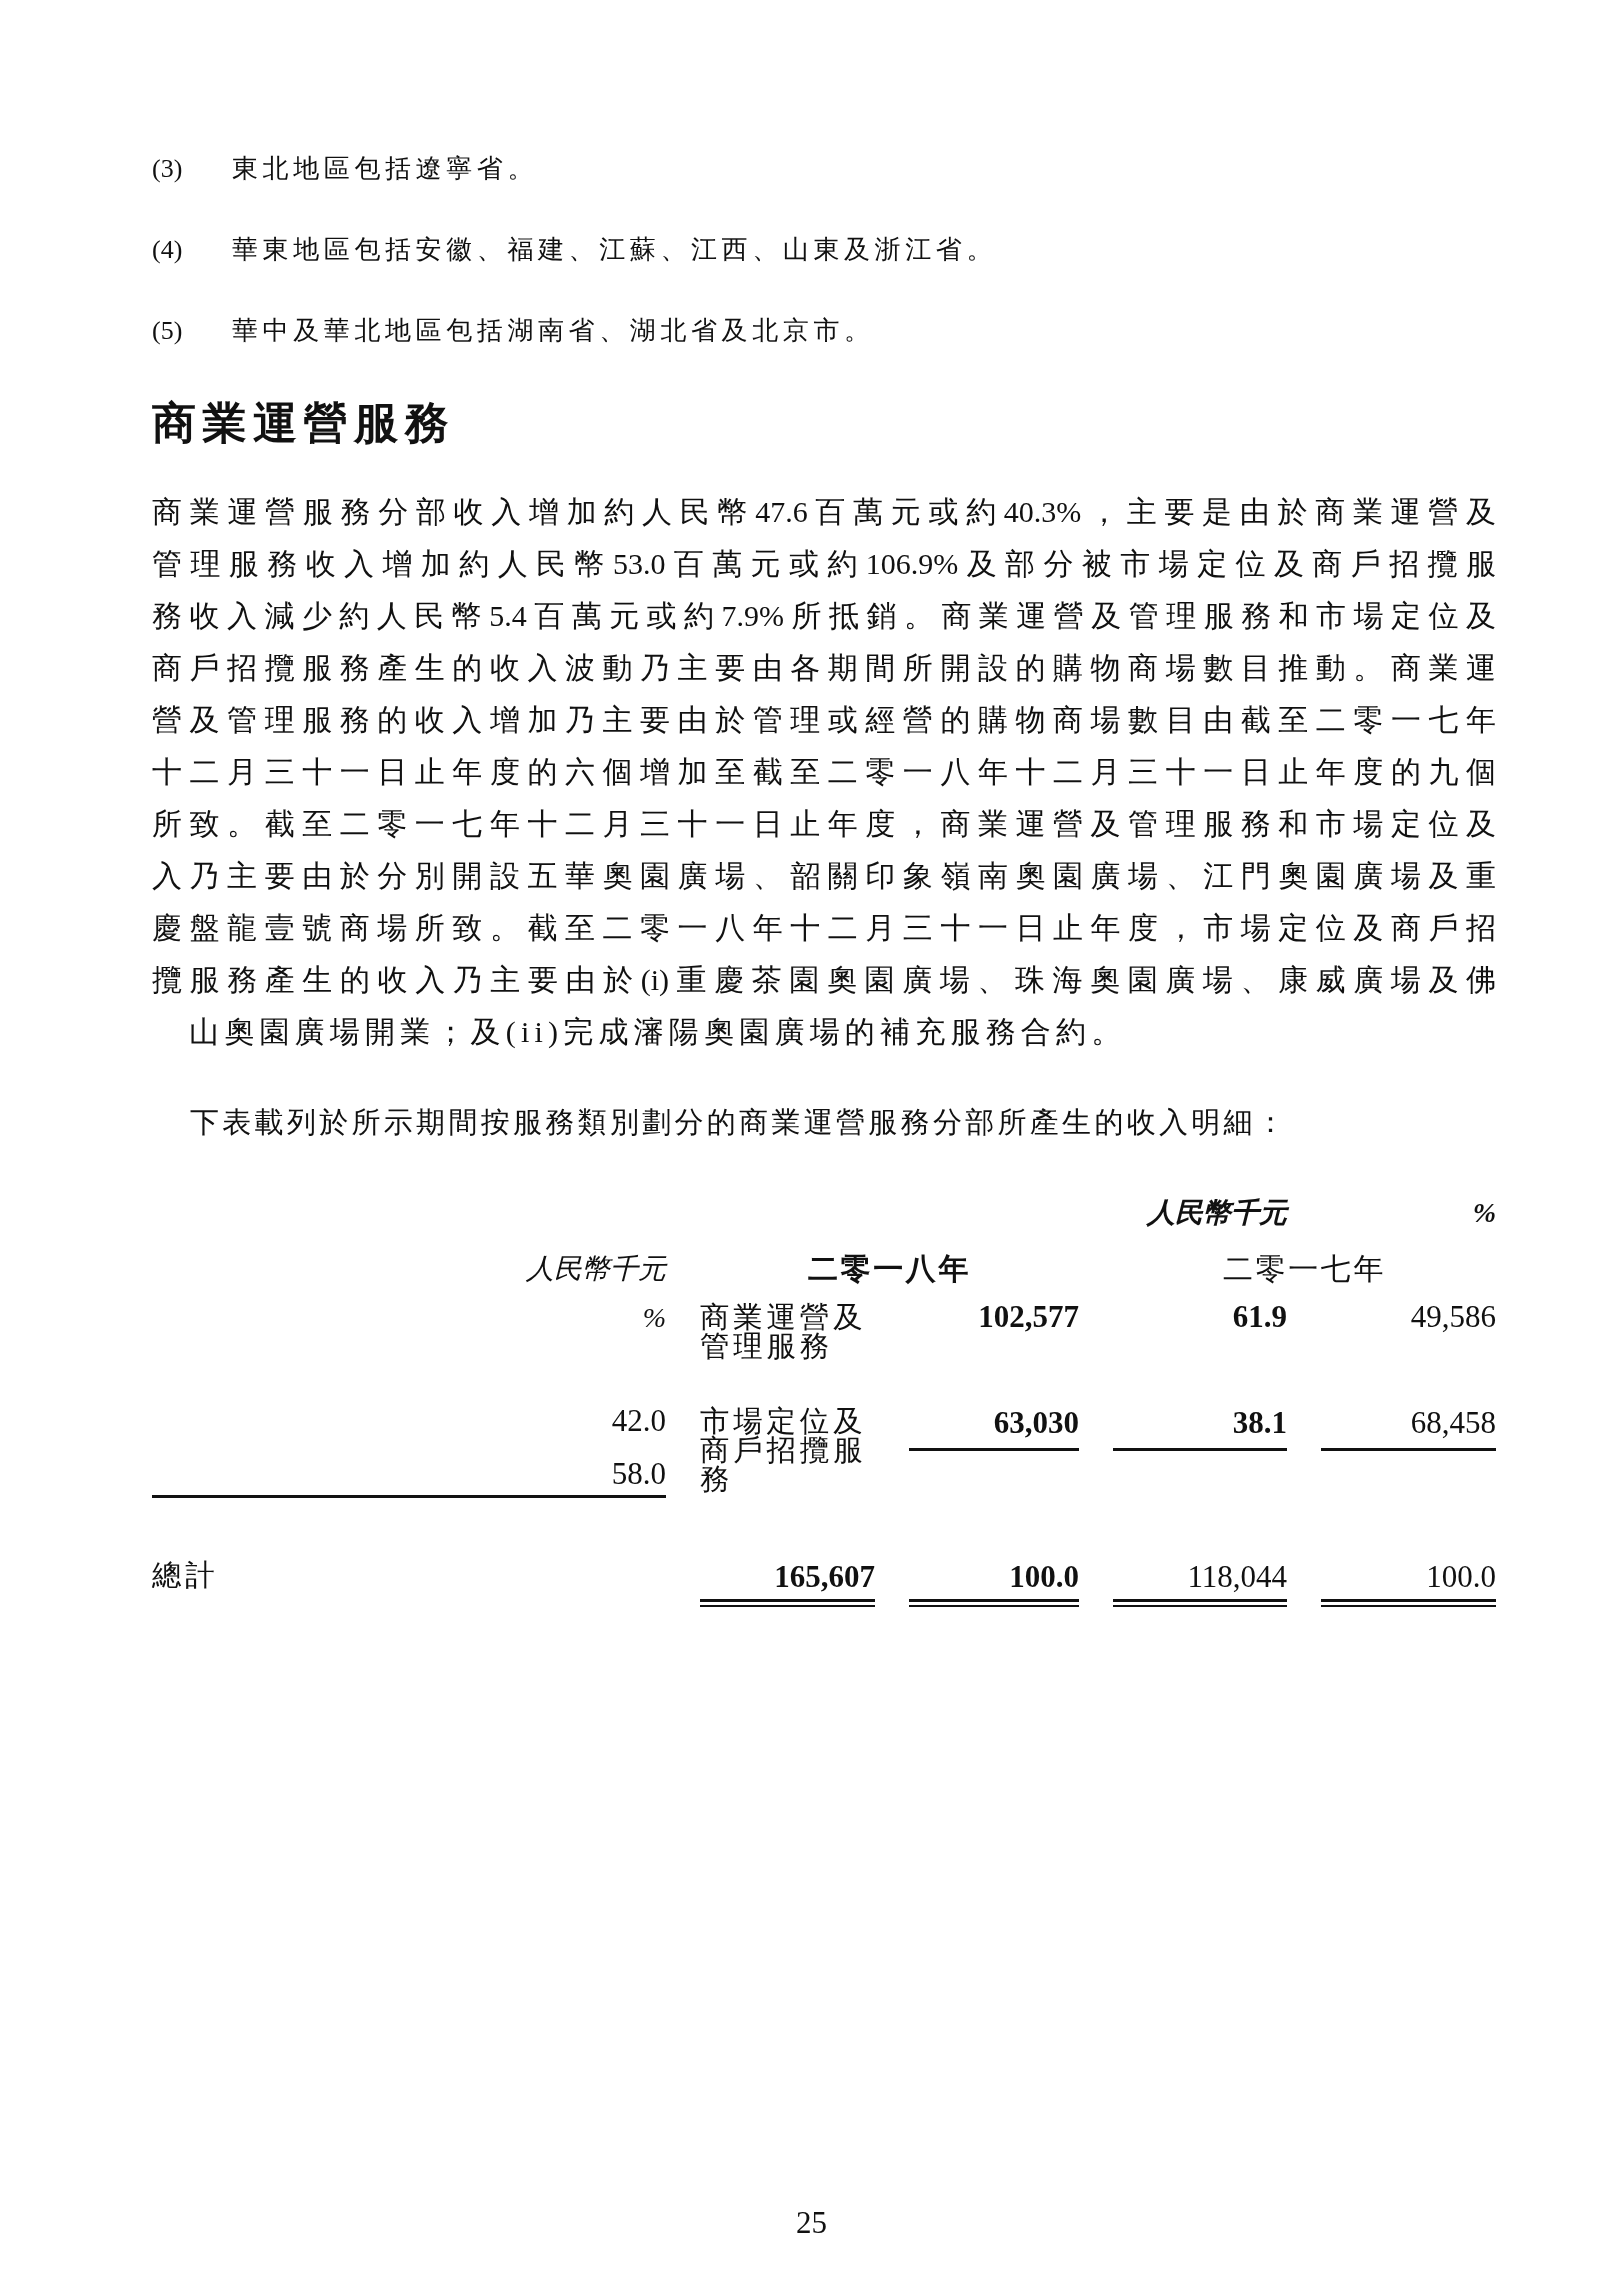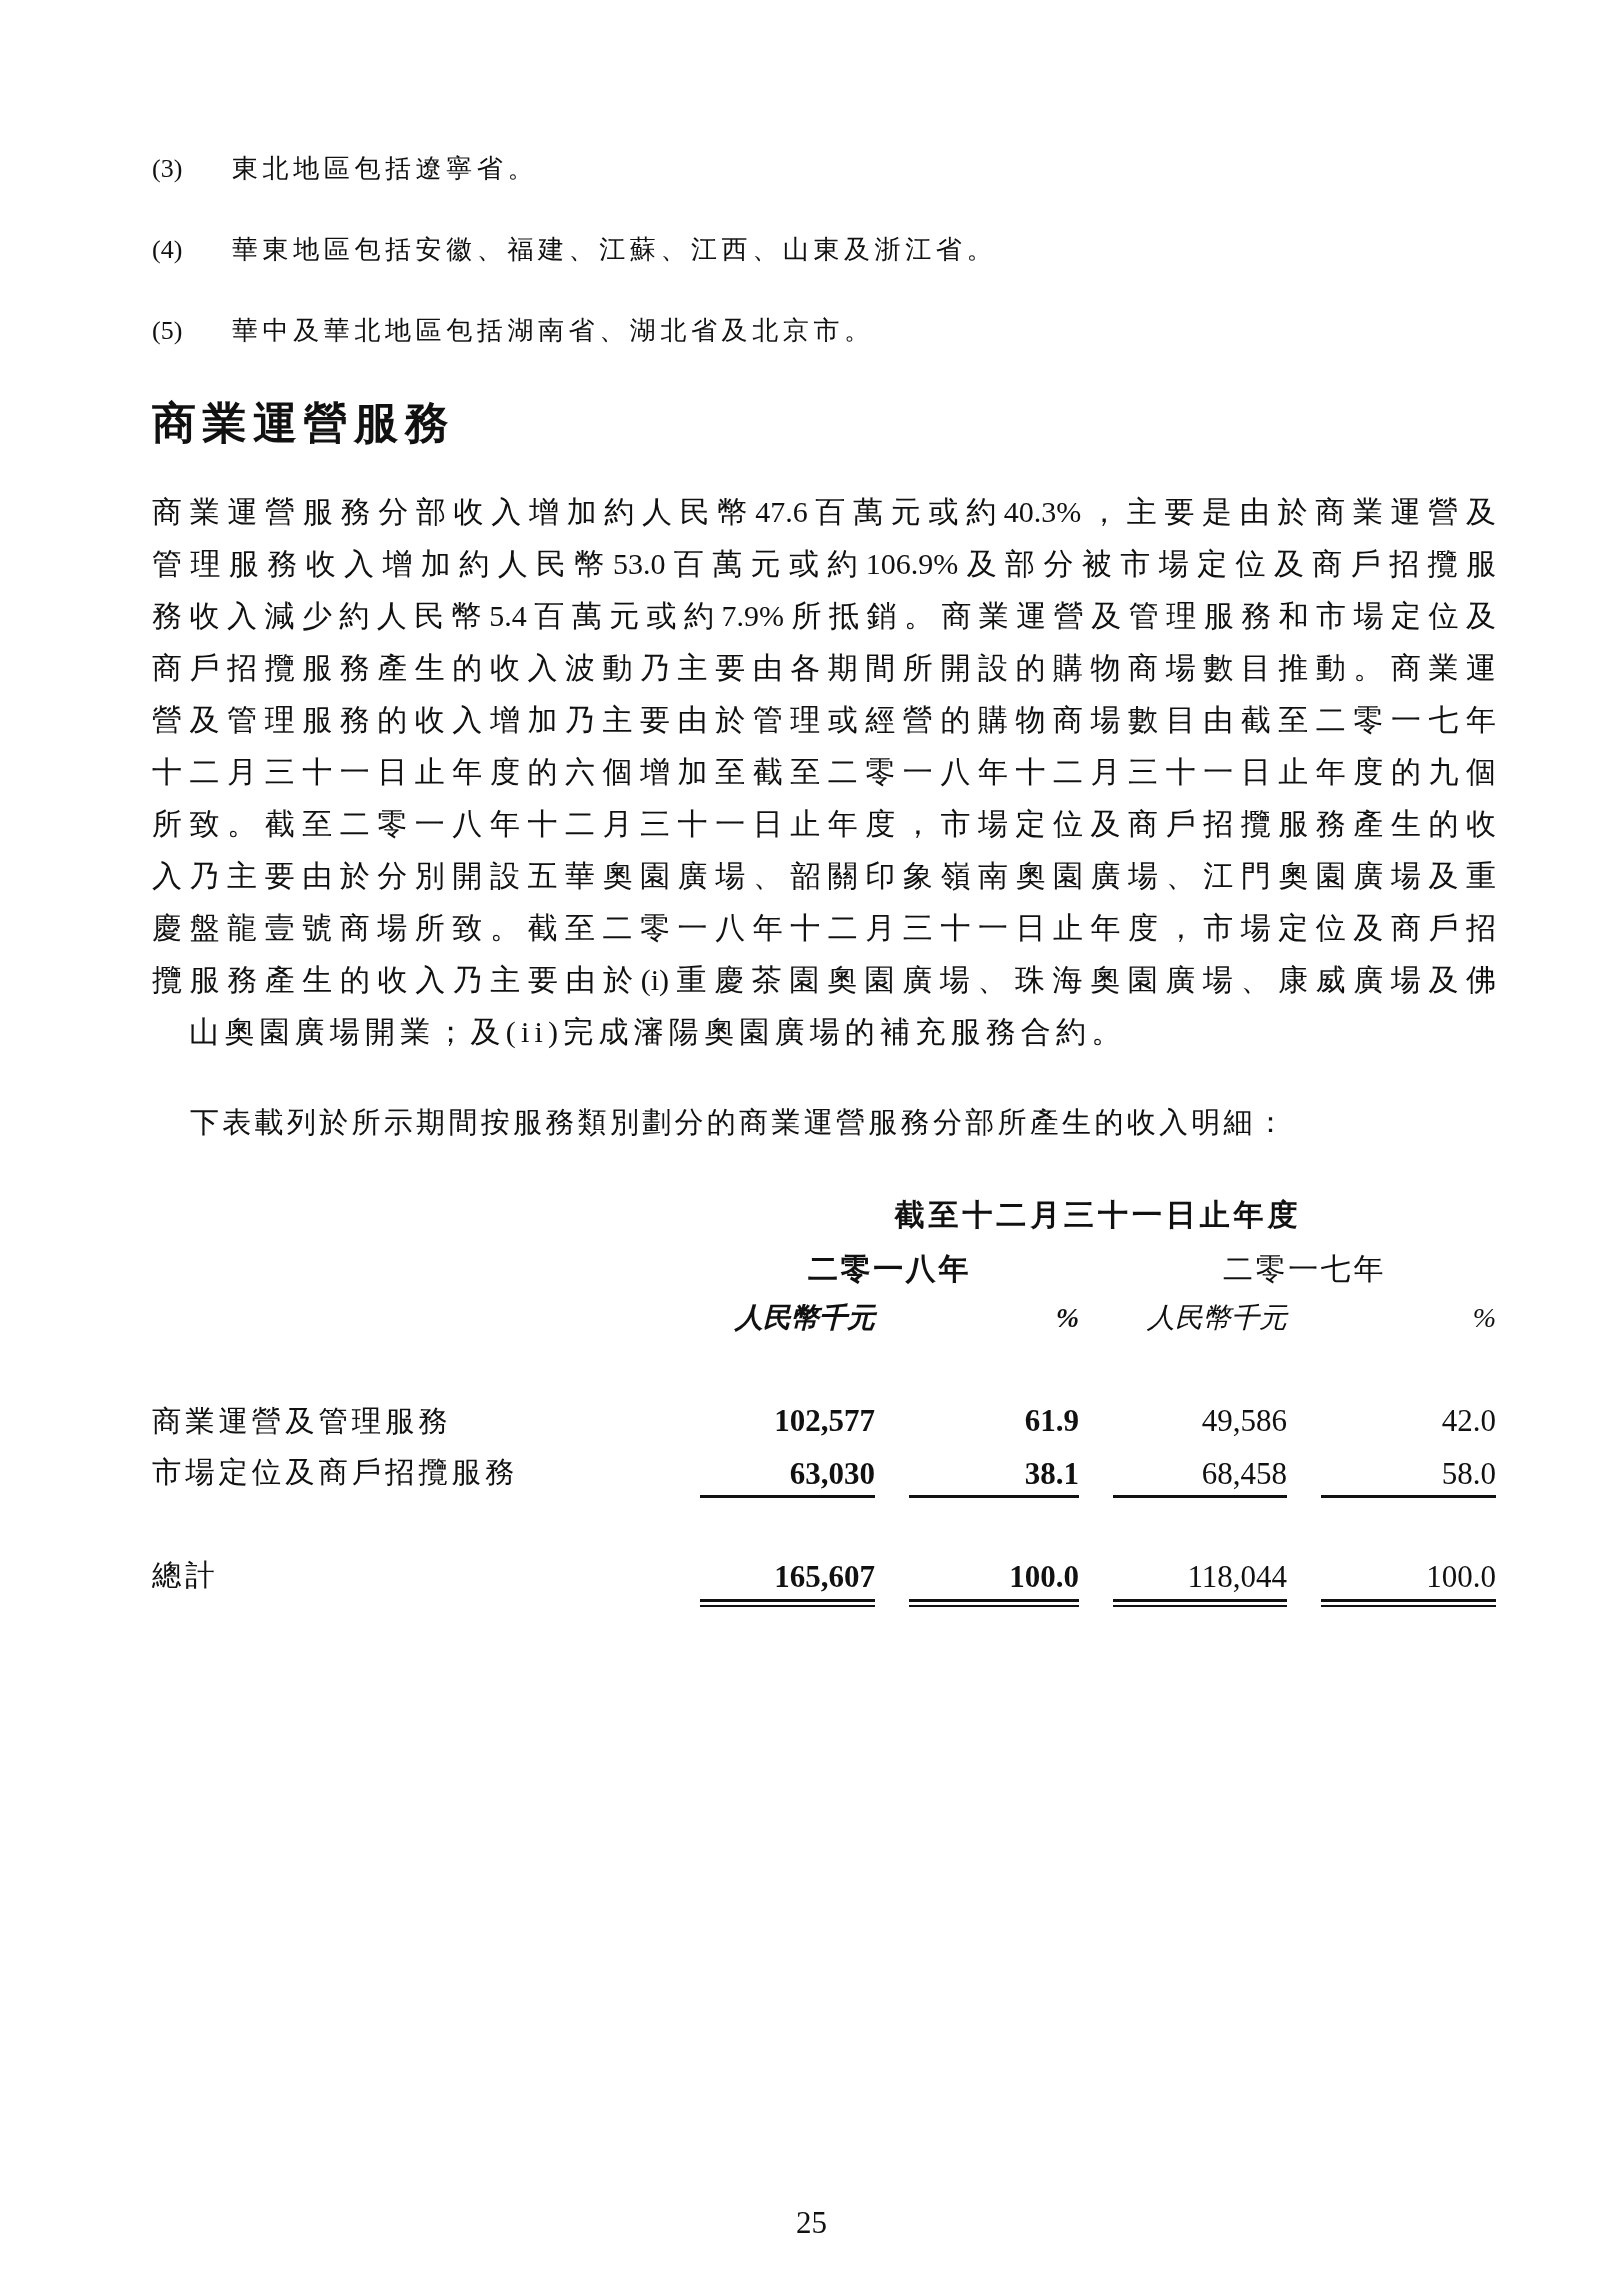--- a/index.html
+++ b/index.html
@@ -88,33 +88,32 @@
 
 <div class="heading">商業運營服務</div>
 
 <div class="para">
   <div class="jline">商業運營服務分部收入增加約人民幣47.6百萬元或約40.3%，主要是由於商業運營及</div>
   <div class="jline">管理服務收入增加約人民幣53.0百萬元或約106.9%及部分被市場定位及商戶招攬服</div>
   <div class="jline">務收入減少約人民幣5.4百萬元或約7.9%所抵銷。商業運營及管理服務和市場定位及</div>
   <div class="jline">商戶招攬服務產生的收入波動乃主要由各期間所開設的購物商場數目推動。商業運</div>
   <div class="jline">營及管理服務的收入增加乃主要由於管理或經營的購物商場數目由截至二零一七年</div>
   <div class="jline">十二月三十一日止年度的六個增加至截至二零一八年十二月三十一日止年度的九個</div>
-  <div class="jline">所致。截至二零一八年十二月三十一日止年度，市場定位及商戶招攬服務產生的收</div>
+  <div class="jline">所致。截至二零一七年十二月三十一日止年度，商業運營及管理服務和市場定位及</div>
   <div class="jline">入乃主要由於分別開設五華奧園廣場、韶關印象嶺南奧園廣場、江門奧園廣場及重</div>
   <div class="jline">慶盤龍壹號商場所致。截至二零一八年十二月三十一日止年度，市場定位及商戶招</div>
   <div class="jline">攬服務產生的收入乃主要由於(i)重慶茶園奧園廣場、珠海奧園廣場、康威廣場及佛</div>
   <div class="lastline">山奧園廣場開業；及(ii)完成瀋陽奧園廣場的補充服務合約。</div>
 </div>
 
 <div class="intro">下表載列於所示期間按服務類別劃分的商業運營服務分部所產生的收入明細：</div>
 
 <div class="fintable">
 
   <div class="cell"></div>
-  <div class="cell period">截至十二月三十一日止年度</div>
 
   <div class="cell"></div>
   <div class="cell y2018">二零一八年</div>
   <div class="cell y2017">二零一七年</div>
 
   <div class="cell"></div>
   <div class="cell unit b">人民幣千元</div>
   <div class="cell unit b">%</div>
   <div class="cell unit">人民幣千元</div>
   <div class="cell unit">%</div>

